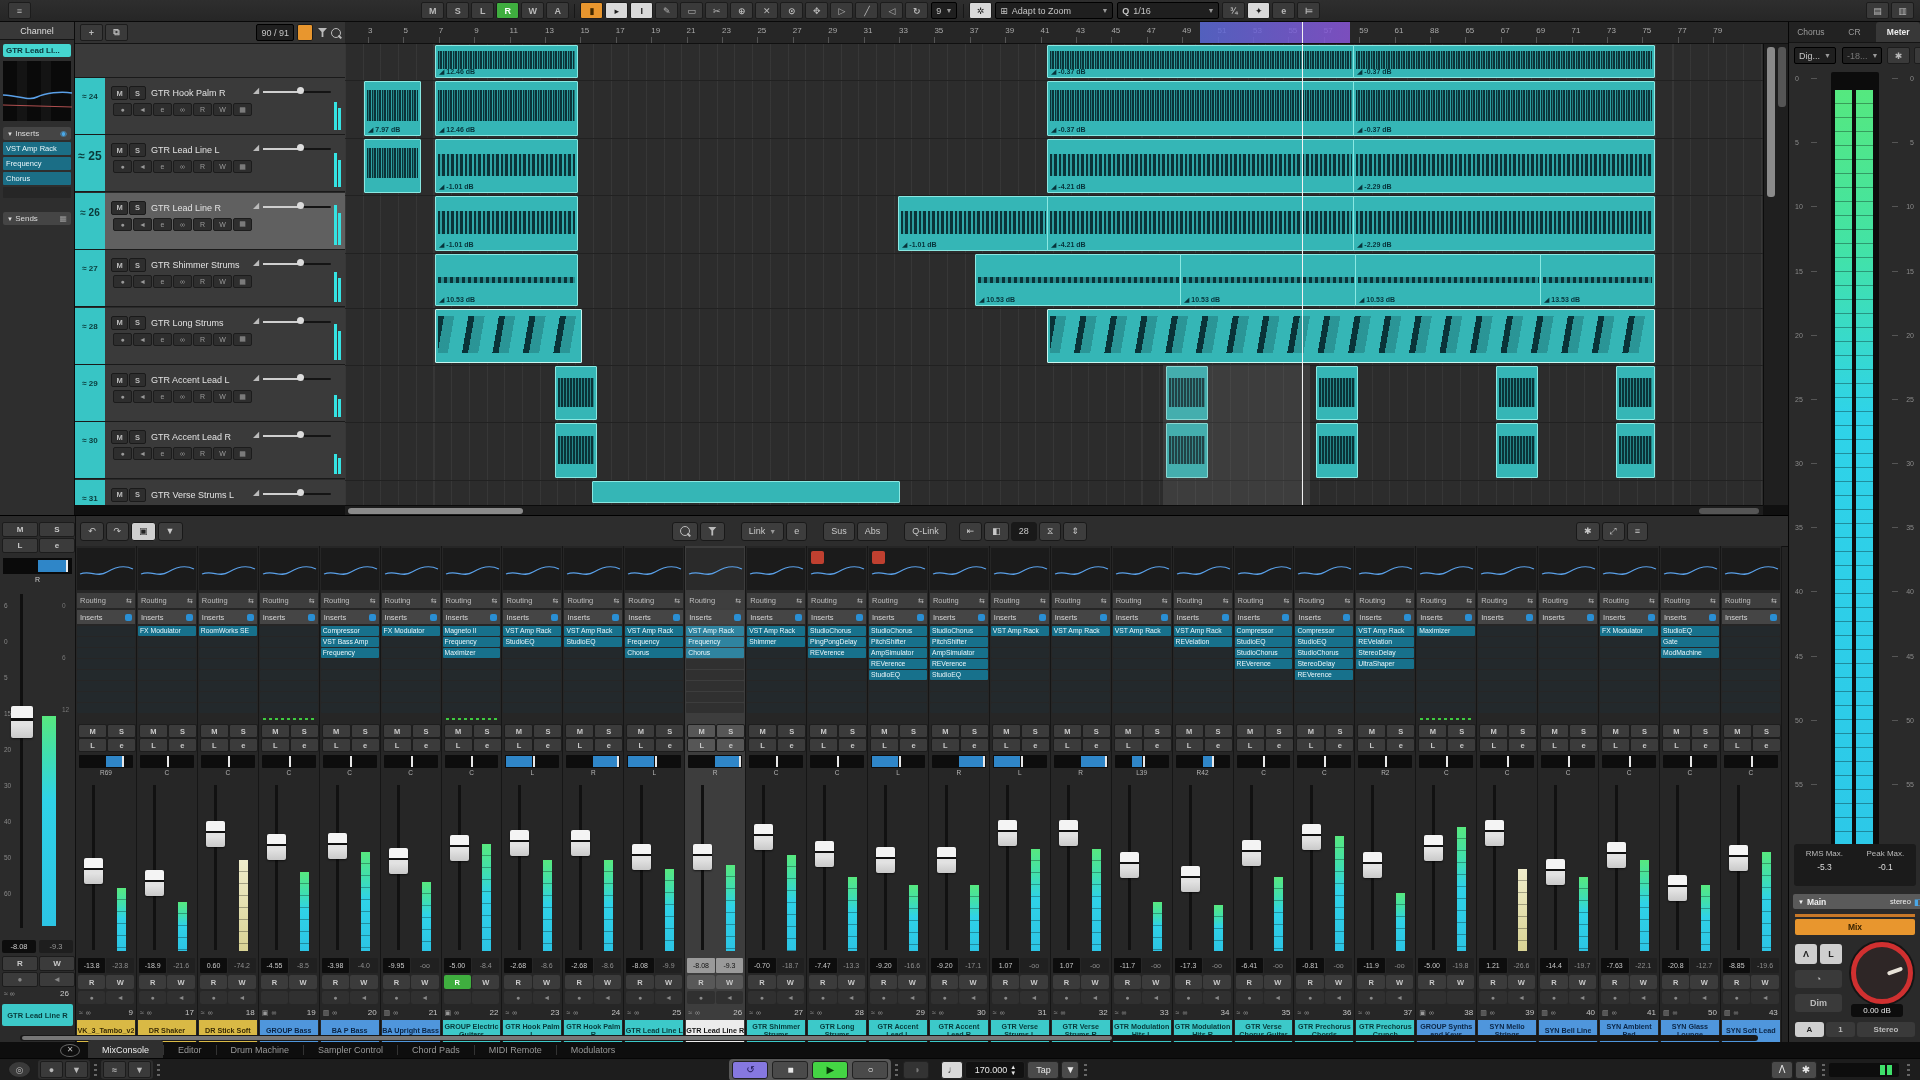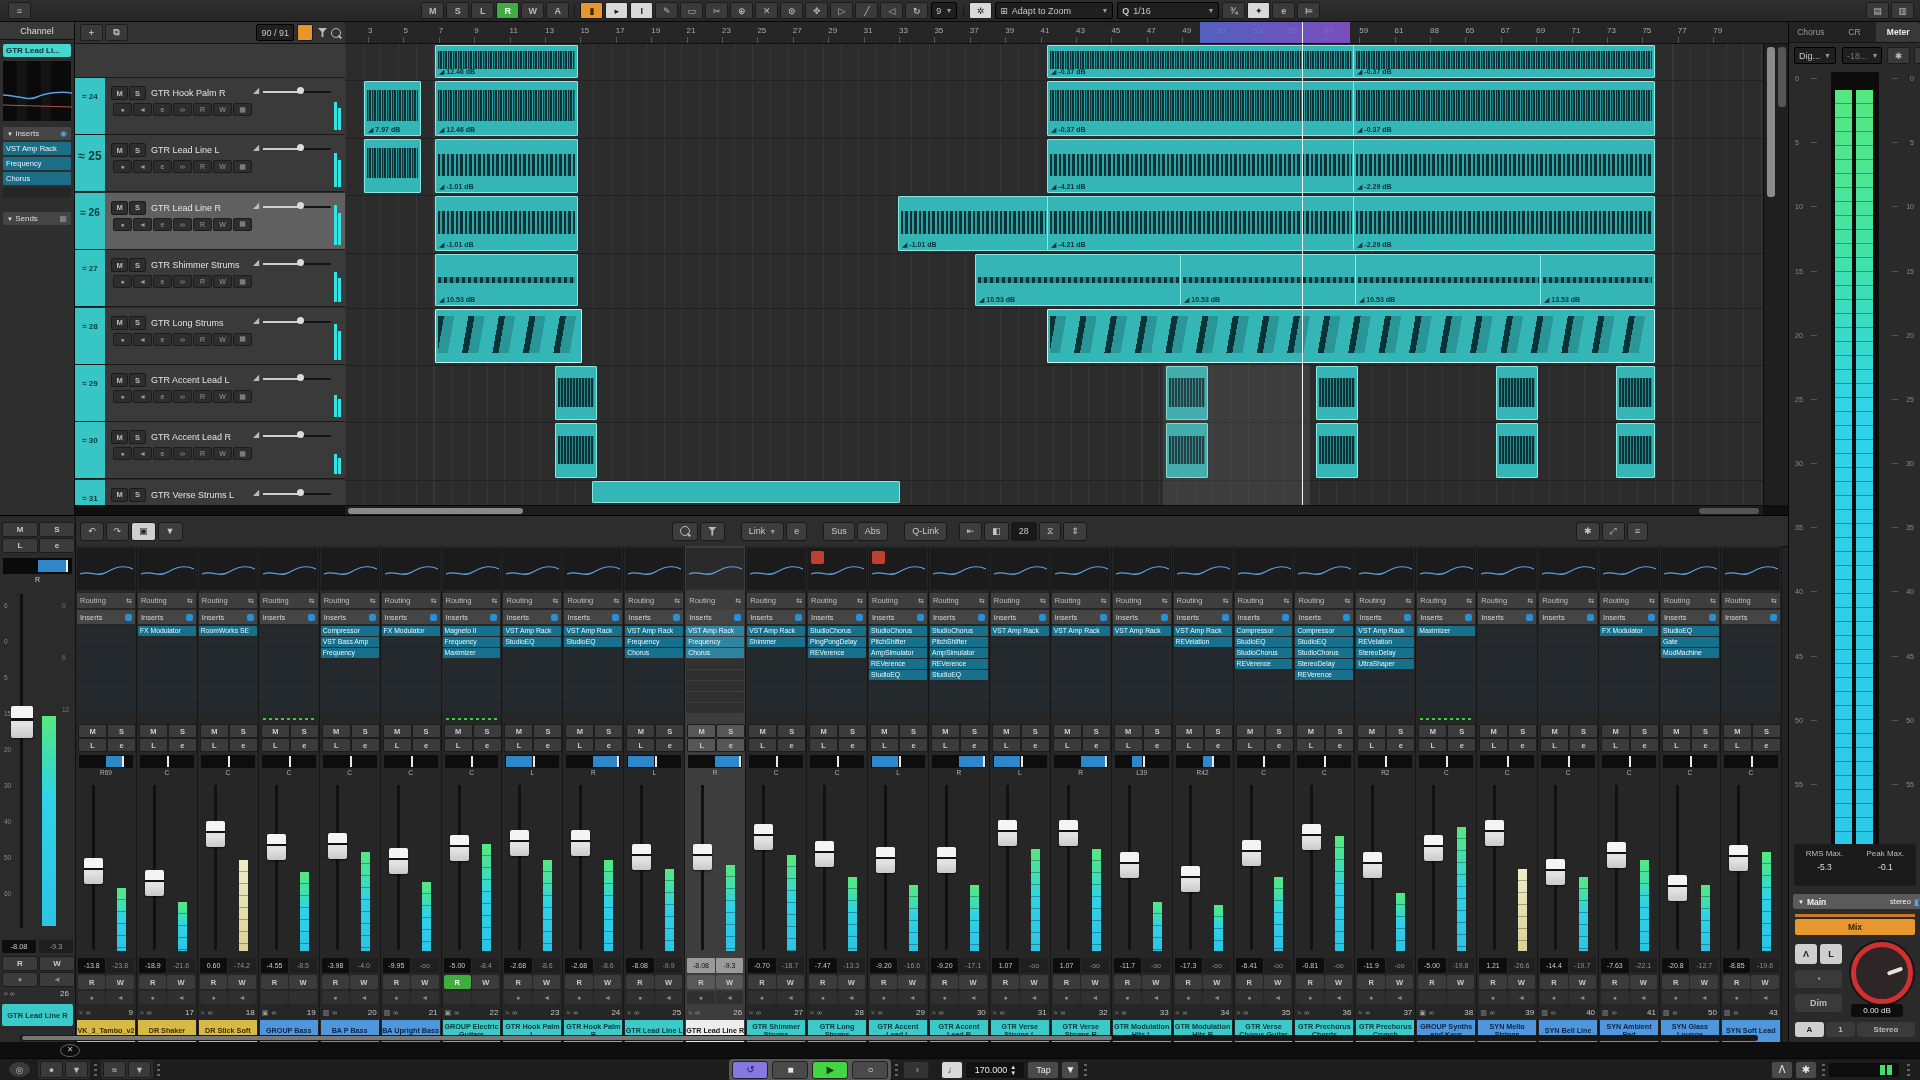--- a/index.html
+++ b/index.html
@@ -2576,20 +2576,35 @@
     </div>
   <div style="position:absolute;left:6px;top:1020px;font-size:8px;color:#ccc"><span style="font-size:6px">▶</span> <span>Levels</span> <span style="color:#555">————————</span></div>
   <div id="rbt" style="position:absolute;left:0;top:1034px;width:132px;display:flex;border-top:1px solid #141414">
       <div class="rtab on" style="padding: 4px 0px;">Master</div>
       <div class="rtab" style="padding: 4px 0px;">Loudness</div>
     </div>
 </div>
 
 <div class="abs tabsbar">
   <div style="width:18px;height:11px;border:1px solid #666;border-radius:50%;margin:0 8px 0 60px;color:#bbb;font-size:8px;text-align:center;line-height:10px">✕</div>
+  <div id="btabs" class="flex" style="height:100%">
+      <div class="btab on">MixConsole</div>
+      <div style="width: 1px; height: 10px; background: rgb(51, 51, 51);"></div>
+      <div class="btab">Editor</div>
+      <div style="width: 1px; height: 10px; background: rgb(51, 51, 51);"></div>
+      <div class="btab">Drum Machine</div>
+      <div style="width: 1px; height: 10px; background: rgb(51, 51, 51);"></div>
+      <div class="btab">Sampler Control</div>
+      <div style="width: 1px; height: 10px; background: rgb(51, 51, 51);"></div>
+      <div class="btab">Chord Pads</div>
+      <div style="width: 1px; height: 10px; background: rgb(51, 51, 51);"></div>
+      <div class="btab">MIDI Remote</div>
+      <div style="width: 1px; height: 10px; background: rgb(51, 51, 51);"></div>
+      <div class="btab">Modulators</div>
+    </div>
 </div>
 <div class="abs bbar">
   <div class="tbtn" style="margin-left:8px;border-radius:50%;width:15px">◎</div>
   <div class="flex" style="margin-left:6px;background:#2e2e2e;border-radius:3px;padding:1px">
     <div class="tbtn">●</div>
     <div class="tbtn">▼</div>
   </div>
   <div class="dots"></div>
   <div class="flex" style="background:#2e2e2e;border-radius:3px;padding:1px">
     <div class="tbtn">≈</div>

